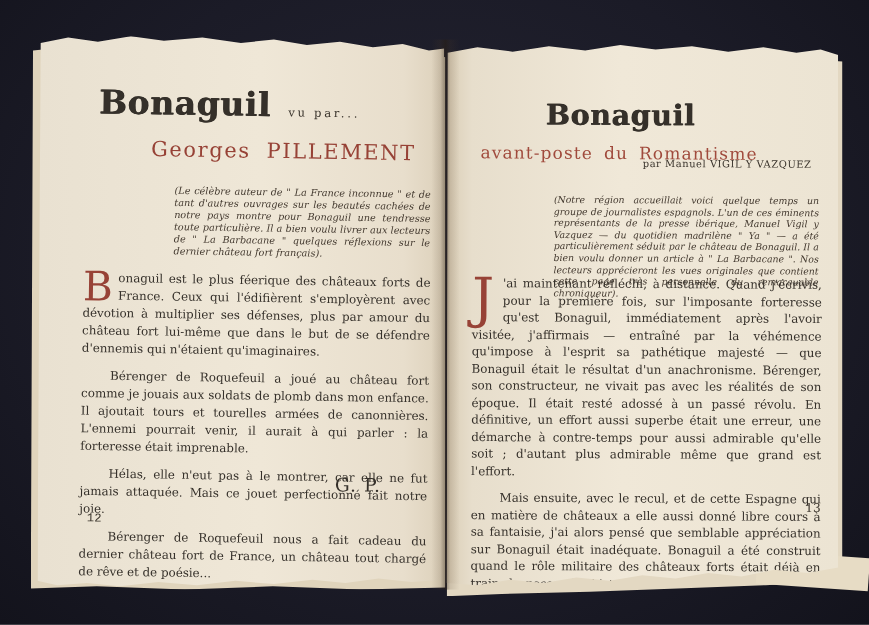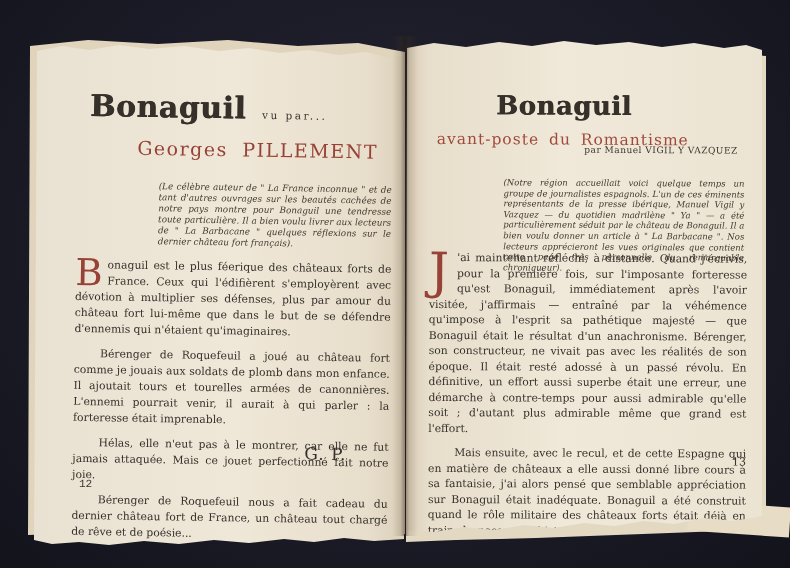--- a/index.html
+++ b/index.html
@@ -17,21 +17,21 @@
     color:var(--ink);
   }
   .stack{position:absolute;z-index:1;}
   .stack-left{left:28px;top:34px;width:377px;height:502px;background:#e0d4bc;
     clip-path:polygon(2px 12px,60px 6px,130px 10px,200px 6px,270px 12px,330px 9px,377px 18px,377px 500px,300px 502px,220px 499px,140px 502px,60px 499px,0px 501px);}
   .stack-right{left:406px;top:42px;width:360px;height:500px;background:#e3d8c2;
     clip-path:polygon(2px 12px,70px 6px,150px 10px,230px 5px,300px 10px,360px 14px,360px 486px,290px 490px,210px 493px,130px 496px,50px 498px,0px 500px);}
   .stack-corner{left:688px;top:504px;width:102px;height:30px;background:#e7dcc5;transform:rotate(4deg);}
   .page{position:absolute;z-index:2;}
   .page-left{
-    left:34px;top:42px;width:370px;height:503px;
+    left:34px;top:30px;width:370px;height:503px;
     background:linear-gradient(to right,#e9e1d1 0%,#efe7d7 55%,#e8decc 90%,#dcd0ba 100%);
     clip-path:polygon(3px 9px,28px 4px,55px 8px,85px 3px,115px 7px,150px 4px,185px 9px,215px 6px,245px 11px,275px 8px,305px 13px,332px 10px,356px 16px,370px 14px,370px 497px,340px 499px,310px 496px,280px 500px,250px 497px,215px 501px,180px 498px,145px 502px,110px 499px,75px 503px,45px 500px,18px 502px,0px 498px);
   }
   .page-right{
     left:404px;top:38px;width:358px;height:497px;
     background:linear-gradient(to right,#d9ccb4 0%,#e7decc 7%,#f0e8d8 45%,#ece4d3 100%);
     clip-path:polygon(3px 10px,30px 5px,62px 9px,95px 4px,128px 8px,160px 3px,192px 7px,225px 4px,258px 9px,290px 5px,320px 10px,342px 7px,358px 12px,358px 478px,330px 483px,300px 480px,270px 486px,240px 483px,210px 488px,180px 485px,150px 490px,120px 487px,90px 492px,60px 489px,30px 494px,2px 492px);
   }
   .gutter{
     position:absolute;left:392px;top:36px;width:26px;height:500px;z-index:5;pointer-events:none;

